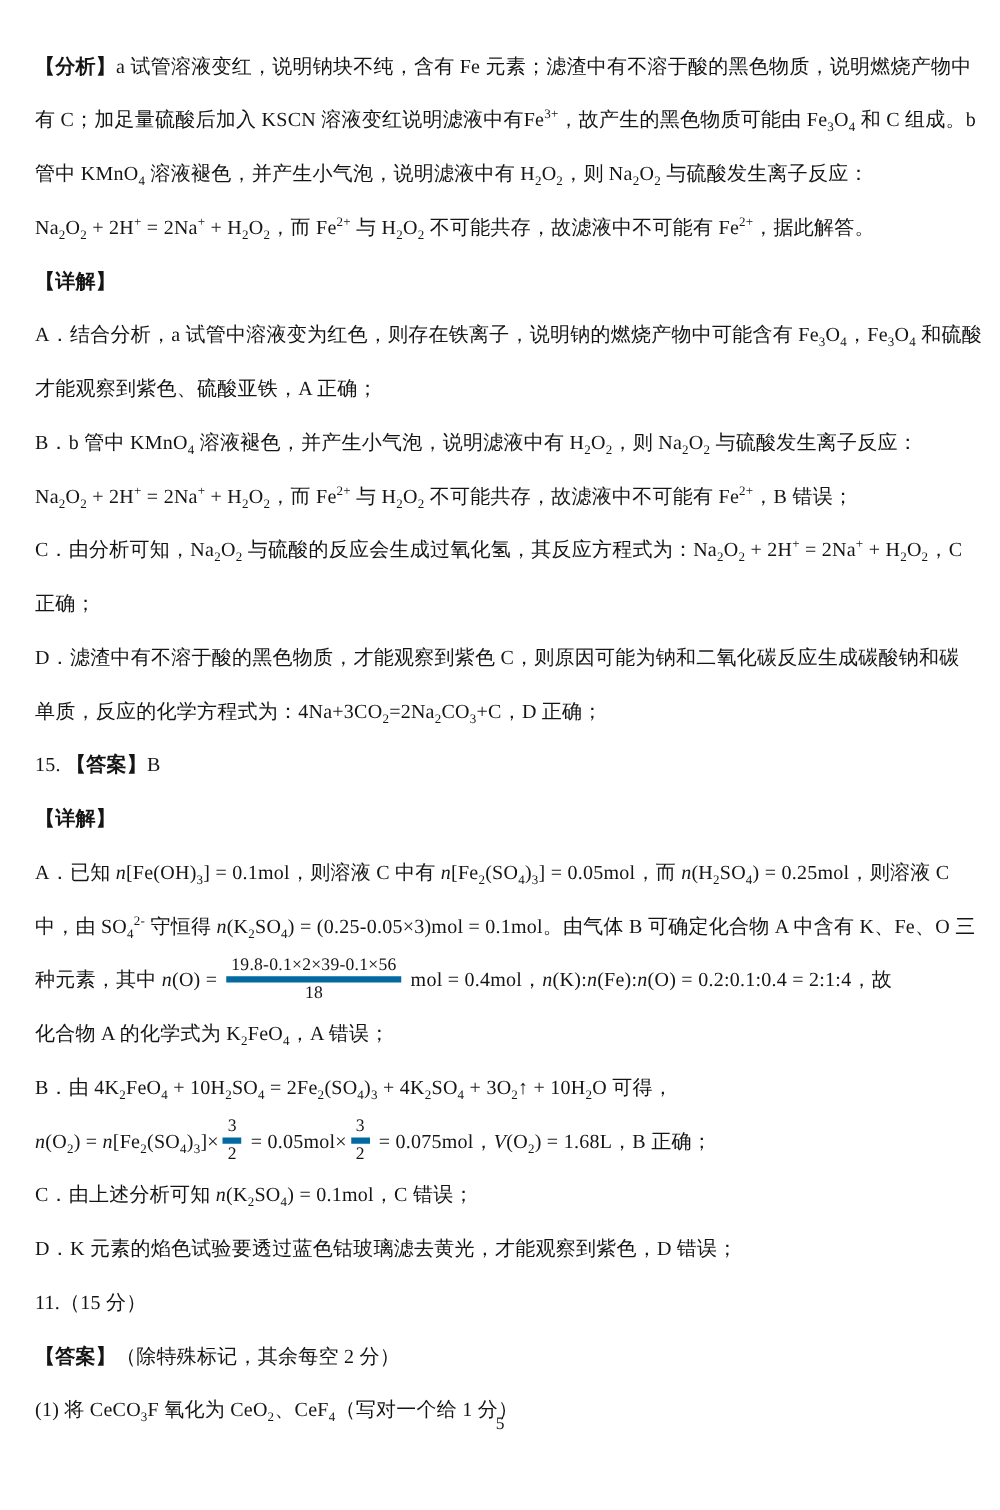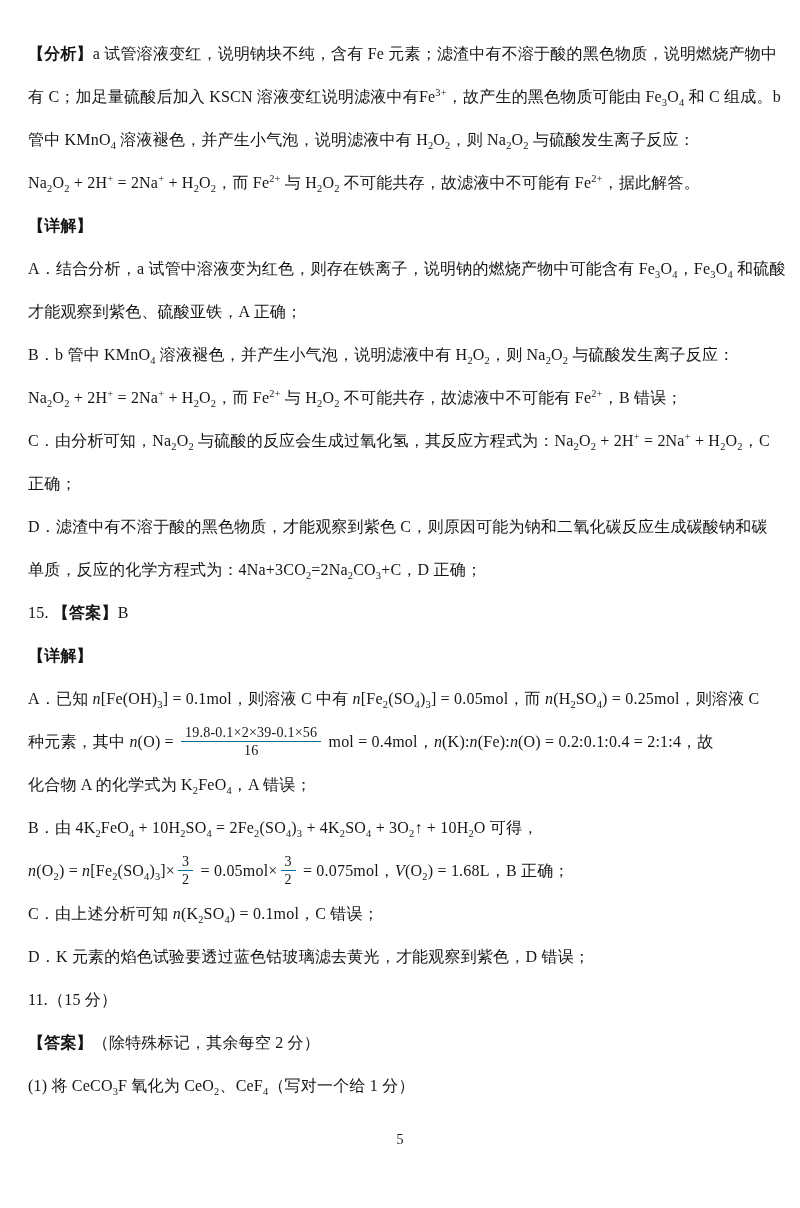--- a/index.html
+++ b/index.html
@@ -35,21 +35,21 @@
     flex-direction: column;
     vertical-align: middle;
     text-align: center;
     line-height: 1.2;
     font-size: 0.88em;
     margin: 0 3px;
     position: relative;
     top: -2px;
   }
   .frac .fnum {
-    border-bottom: 1px solid #0369a1;
+    border-bottom: 5px solid #0369a1;
     padding: 0 4px;
   }
   .frac .fden {
     padding: 0 4px;
   }
   .footer {
     position: absolute;
     bottom: 26px;
     left: 0;
     width: 100%;
@@ -72,23 +72,24 @@
       <div class="line">才能观察到紫色、硫酸亚铁，A 正确；</div>
       <div class="line">B．b 管中 KMnO<sub>4</sub> 溶液褪色，并产生小气泡，说明滤液中有 H<sub>2</sub>O<sub>2</sub>，则 Na<sub>2</sub>O<sub>2</sub> 与硫酸发生离子反应：</div>
       <div class="line">Na<sub>2</sub>O<sub>2</sub> + 2H<sup>+</sup> = 2Na<sup>+</sup> + H<sub>2</sub>O<sub>2</sub>，而 Fe<sup>2+</sup> 与 H<sub>2</sub>O<sub>2</sub> 不可能共存，故滤液中不可能有 Fe<sup>2+</sup>，B 错误；</div>
       <div class="line">C．由分析可知，Na<sub>2</sub>O<sub>2</sub> 与硫酸的反应会生成过氧化氢，其反应方程式为：Na<sub>2</sub>O<sub>2</sub> + 2H<sup>+</sup> = 2Na<sup>+</sup> + H<sub>2</sub>O<sub>2</sub>，C</div>
       <div class="line">正确；</div>
       <div class="line">D．滤渣中有不溶于酸的黑色物质，才能观察到紫色 C，则原因可能为钠和二氧化碳反应生成碳酸钠和碳</div>
       <div class="line">单质，反应的化学方程式为：4Na+3CO<sub>2</sub>=2Na<sub>2</sub>CO<sub>3</sub>+C，D 正确；</div>
       <div class="line">15. <b>【答案】</b>B</div>
       <div class="line"><b>【详解】</b></div>
       <div class="line">A．已知 <i>n</i>[Fe(OH)<sub>3</sub>] = 0.1mol，则溶液 C 中有 <i>n</i>[Fe<sub>2</sub>(SO<sub>4</sub>)<sub>3</sub>] = 0.05mol，而 <i>n</i>(H<sub>2</sub>SO<sub>4</sub>) = 0.25mol，则溶液 C</div>
+      <div class="line">中，由 SO<sub>4</sub><sup>2-</sup> 守恒得 <i>n</i>(K<sub>2</sub>SO<sub>4</sub>) = (0.25-0.05×3)mol = 0.1mol。由气体 B 可确定化合物 A 中含有 K、Fe、O 三</div>
       <div class="line">种元素，其中 <i>n</i>(O) = <span class="frac">
           <span class="fnum">19.8-0.1×2×39-0.1×56</span>
-          <span class="fden">16</span>
+          <span class="fden">18</span>
         </span> mol = 0.4mol，<i>n</i>(K):​<i>n</i>(Fe):​<i>n</i>(O) = 0.2:0.1:0.4 = 2:1:4，故</div>
       <div class="line">化合物 A 的化学式为 K<sub>2</sub>FeO<sub>4</sub>，A 错误；</div>
       <div class="line">B．由 4K<sub>2</sub>FeO<sub>4</sub> + 10H<sub>2</sub>SO<sub>4</sub> = 2Fe<sub>2</sub>(SO<sub>4</sub>)<sub>3</sub> + 4K<sub>2</sub>SO<sub>4</sub> + 3O<sub>2</sub>↑ + 10H<sub>2</sub>O 可得，</div>
       <div class="line"><i>n</i>(O<sub>2</sub>) = <i>n</i>[Fe<sub>2</sub>(SO<sub>4</sub>)<sub>3</sub>]×<span class="frac">
           <span class="fnum">3</span>
           <span class="fden">2</span>
         </span> = 0.05mol×<span class="frac">
           <span class="fnum">3</span>
           <span class="fden">2</span>
         </span> = 0.075mol，<i>V</i>(O<sub>2</sub>) = 1.68L，B 正确；</div>

